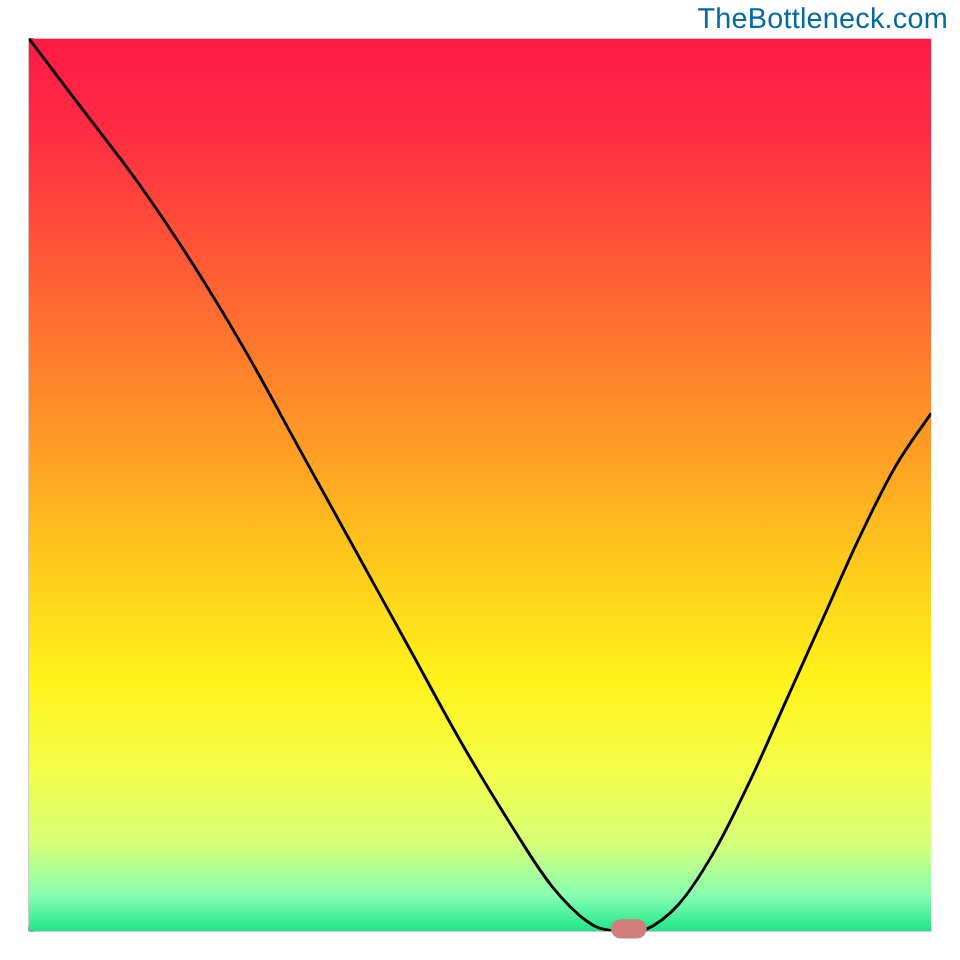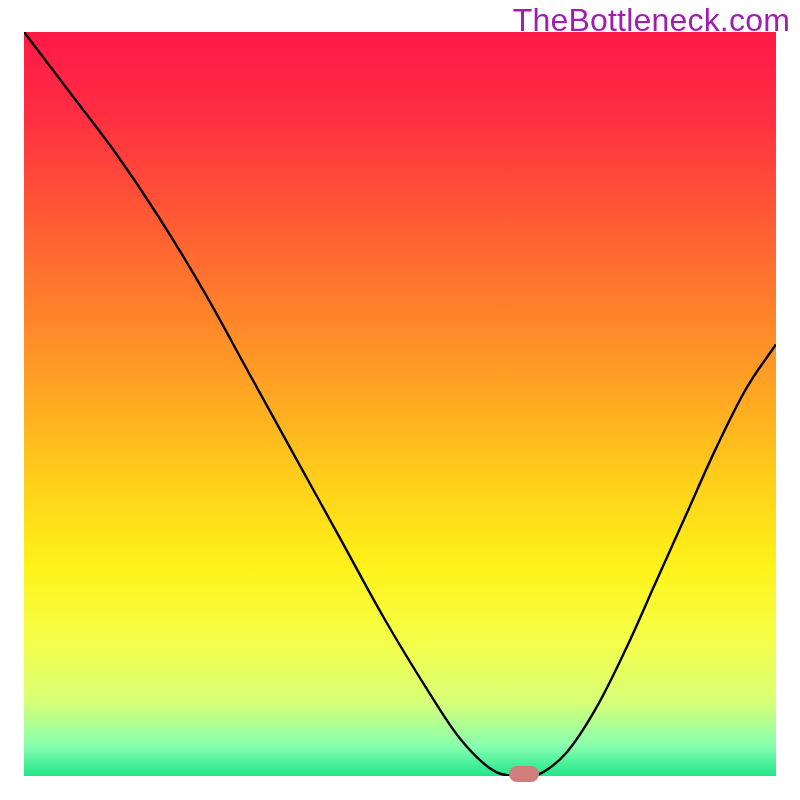--- a/index.html
+++ b/index.html
@@ -13,23 +13,23 @@
   }
   .wrap {
     position: relative;
     width: 800px;
     height: 800px;
   }
   .watermark {
     position: absolute;
     top: 2px;
     right: 10px;
-    font-size: 32px;
+    font-size: 24px;
     font-weight: 500;
-    color: #a21caf;
+    color: #0369a1;
     letter-spacing: 0.2px;
     z-index: 10;
   }
   .plot-frame {
     position: absolute;
     left: 24px;
     top: 32px;
     width: 752px;
     height: 744px;
     border: 4px solid #000;

